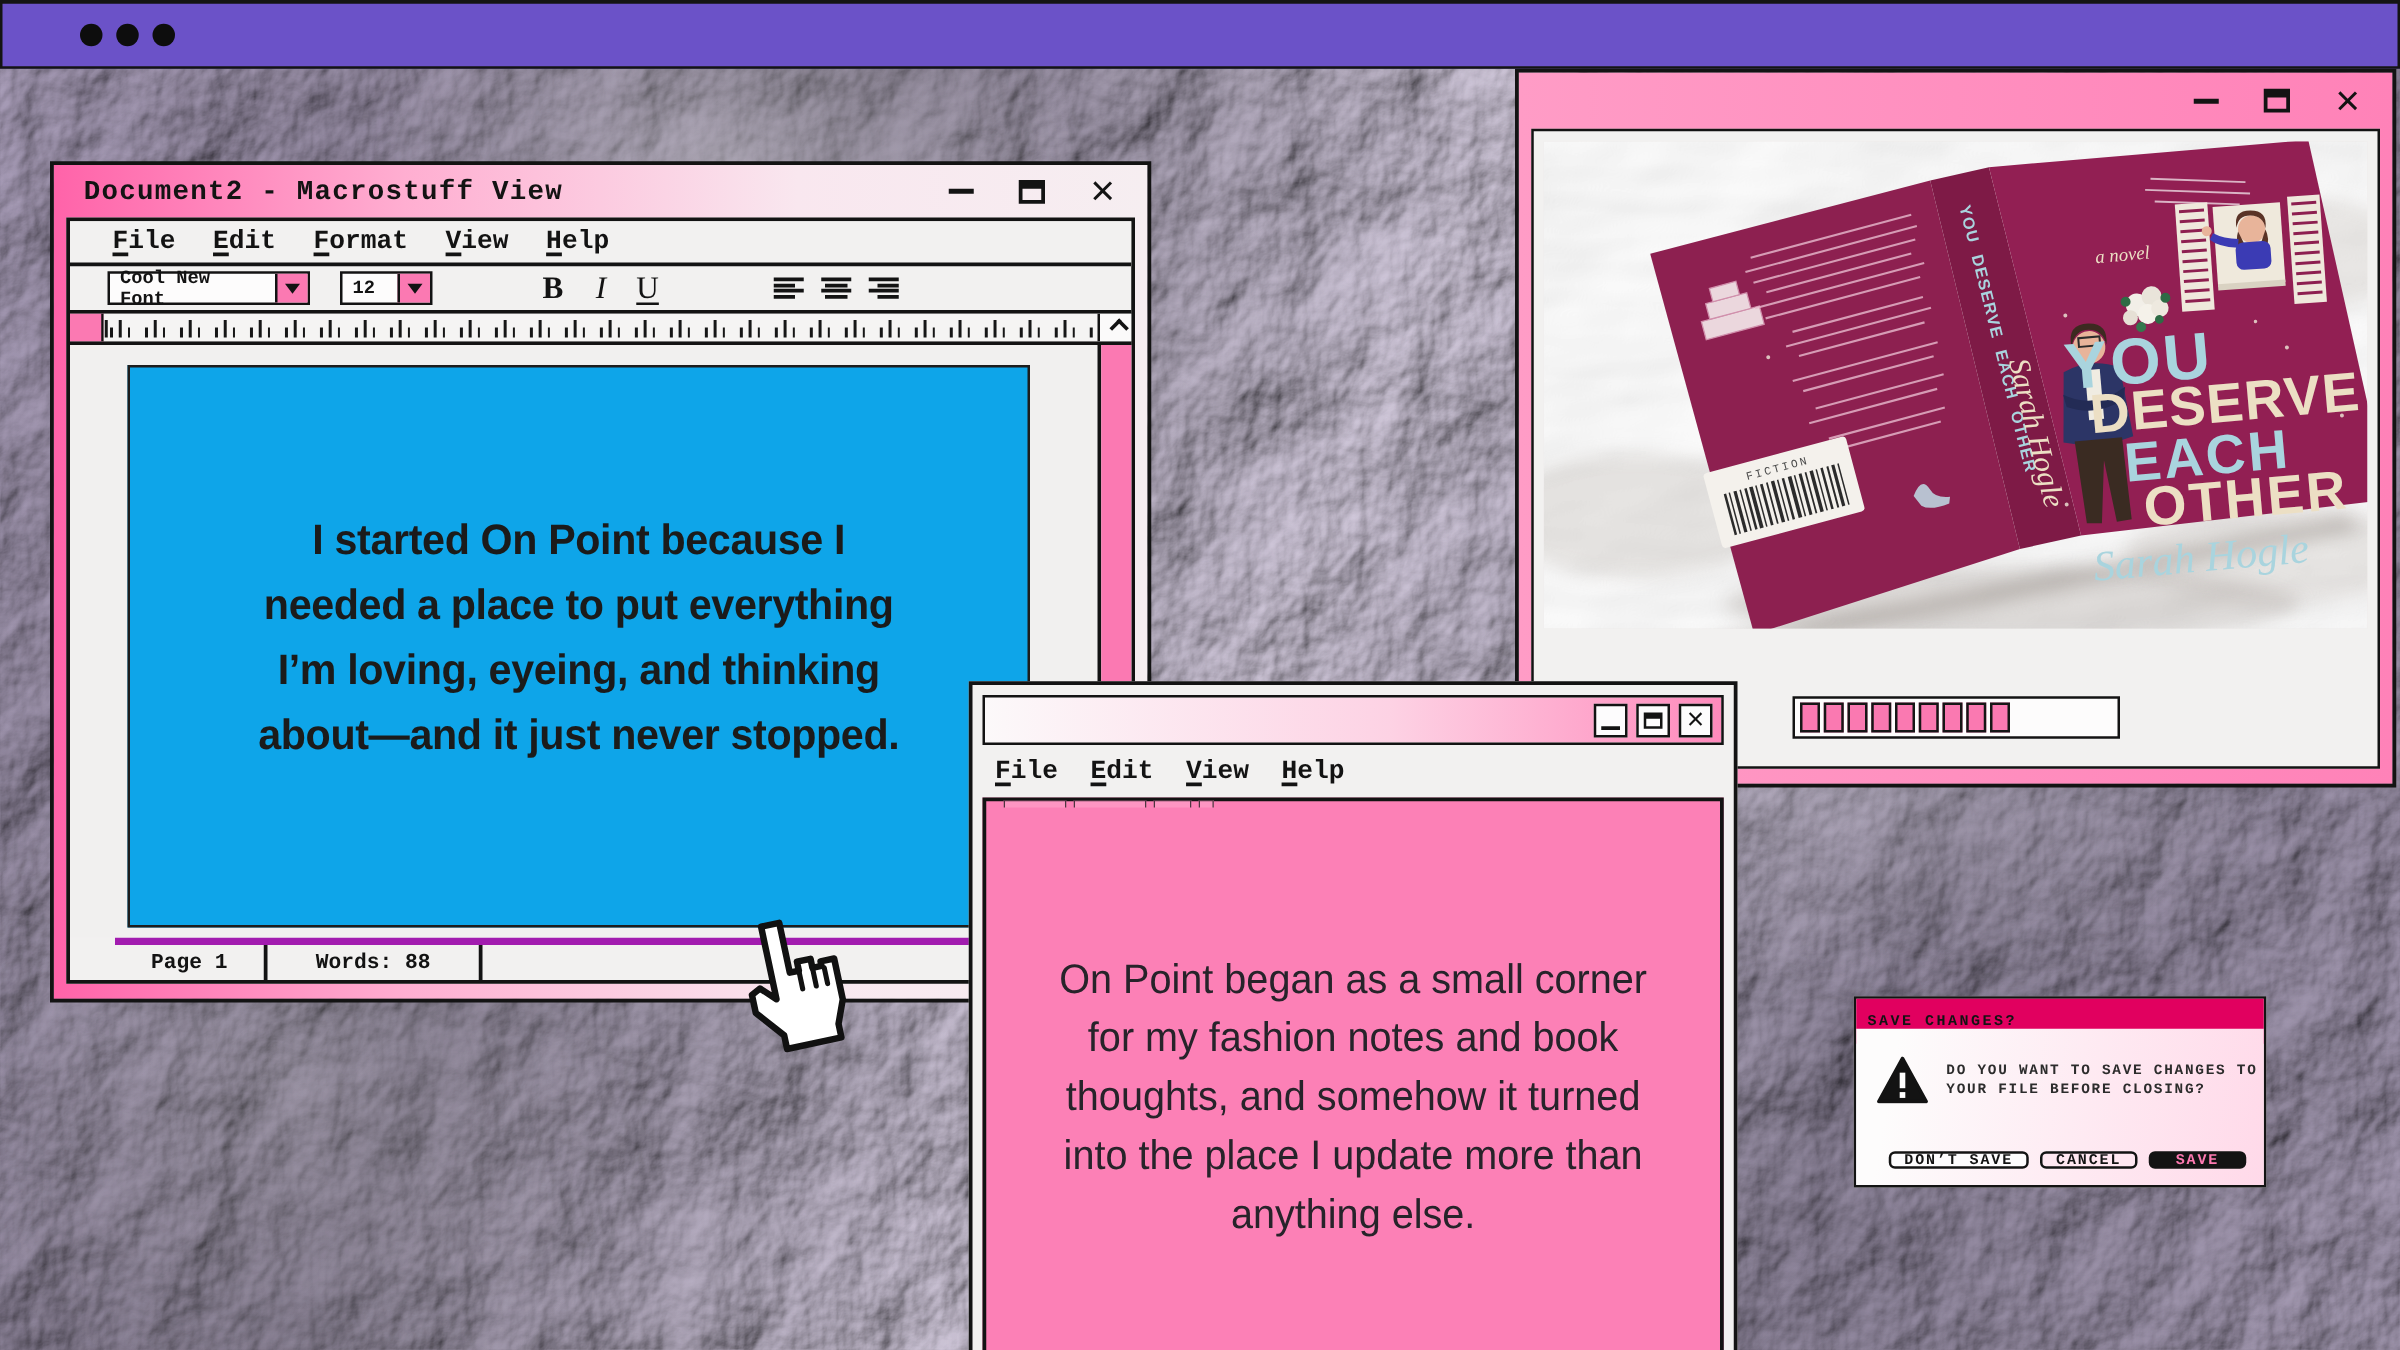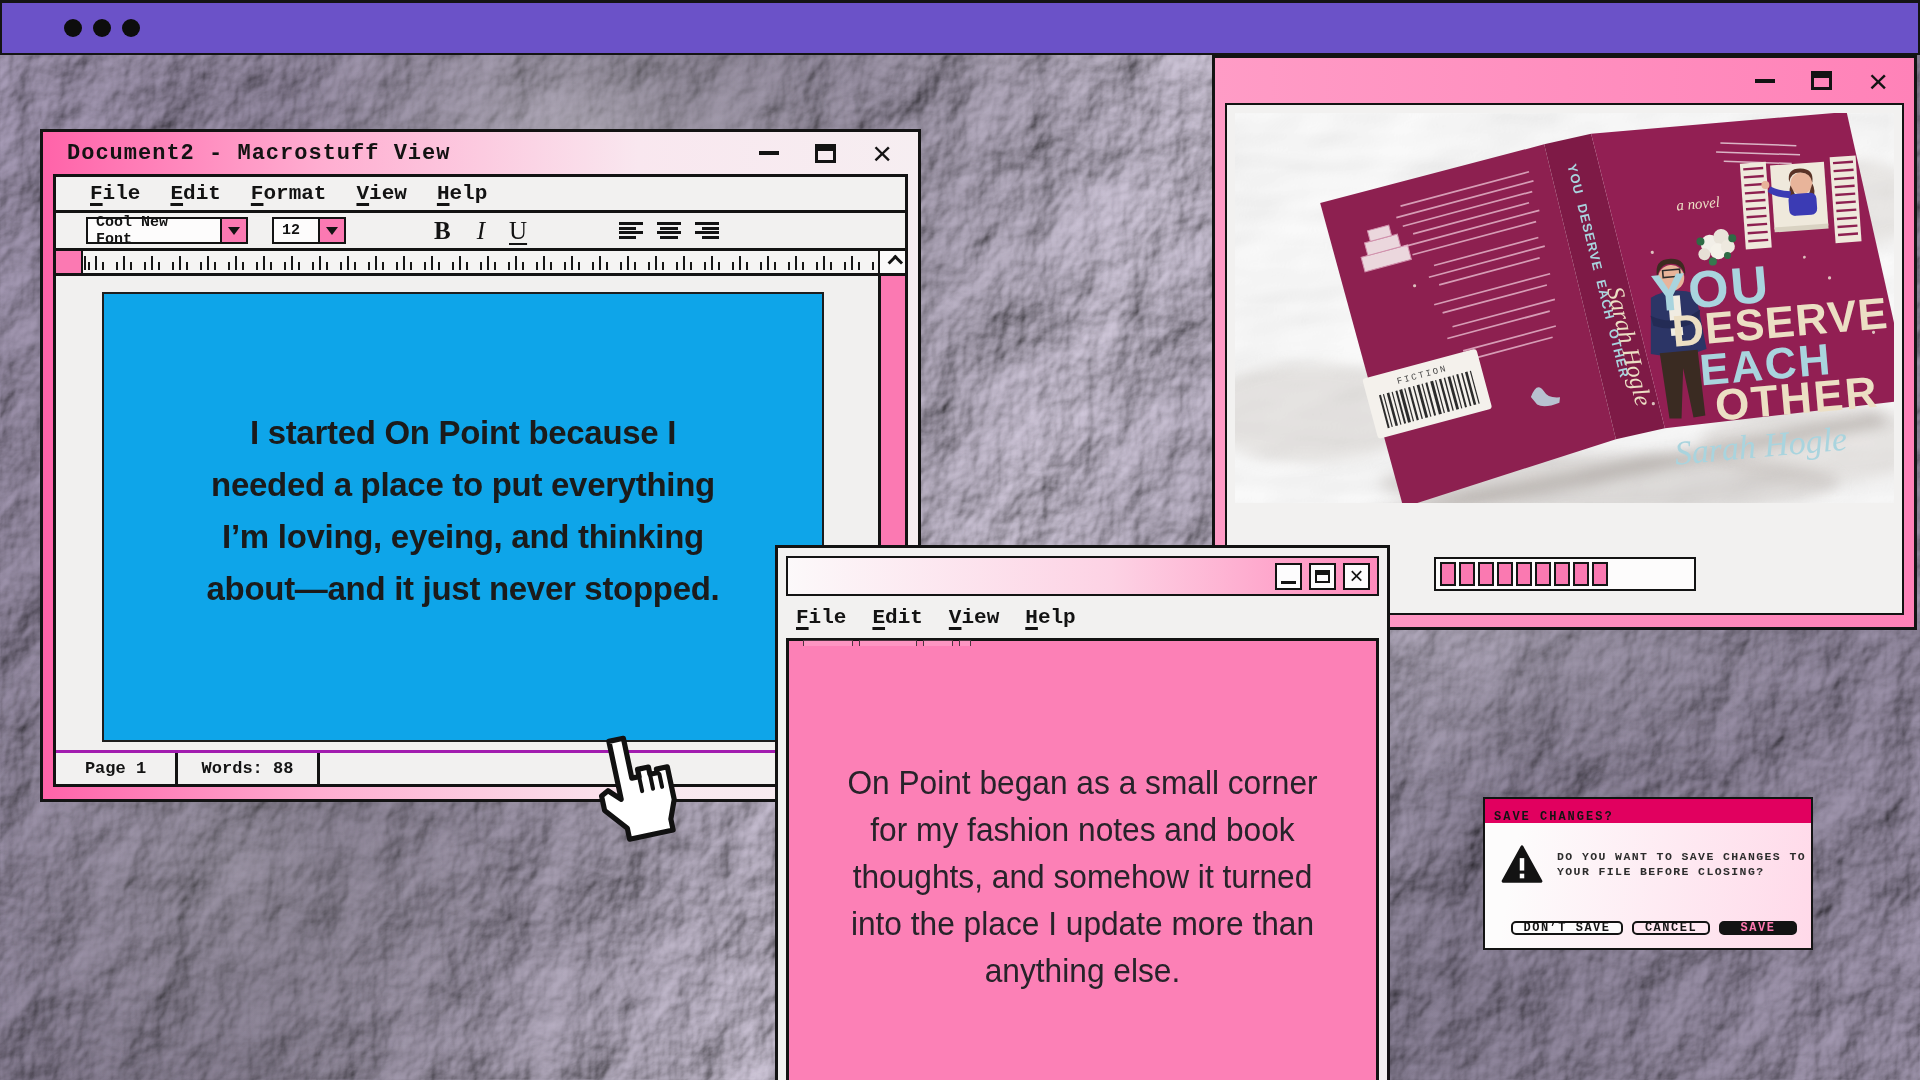--- a/index.html
+++ b/index.html
@@ -77,24 +77,24 @@
 
   #doc-content{ flex:1; display:flex; min-height:0; }
   #doc-canvas{ flex:1; position:relative; background:#f1f0ef; }
   #page-box{ position:absolute; left:46px; right:54px; top:16px; bottom:8px; border:2.5px solid #1d1d1d; background:#0ea5e9; }
   #doc-text{ position:absolute; left:0; right:0; top:112px; text-align:center;
     font-family:var(--sans); font-weight:bold; font-size:34px; line-height:52px; color:#1b1b1b;
     letter-spacing:-0.3px; transform:scaleX(.97); }
   #doc-scroll{ width:27px; border-left:3px solid #131313; background:#fbfafa; position:relative; }
   #doc-thumb{ position:absolute; left:0; right:0; top:0; height:60%; background:#fb79b2; border-bottom:2.5px solid #131313; }
 
-  #doc-status{ height:34px; border-top:3px solid #a21caf; display:flex; background:var(--chrome); }
+  #doc-status{ height:34px; border-top:6px solid #a21caf; display:flex; background:var(--chrome);margin-left:36px; }
   .statcell{ border-right:3px solid #131313; display:flex; align-items:center; justify-content:center;
     font-family:var(--mono); font-weight:bold; font-size:17px; color:#131313; }
-  #stat-page{ width:122px; } #stat-words{ width:142px; }
+  #stat-page{ width:122px; } #stat-words{ width:172px; }
 
   
   #noteswin{ left:775px; top:545px; width:615px; height:560px; z-index:12; background:var(--chrome); }
   #noteswin .titlebar{ position:absolute; left:8px; right:8px; top:8px; height:40px; border:2.5px solid #131313;
     background:linear-gradient(90deg,#fcf9fa 0%, #fdd2e4 55%, #ff8abc 100%); display:flex; align-items:center; }
   .boxbtns{ margin-left:auto; display:flex; gap:7px; padding-right:7px; }
   .boxbtn{ width:27px; height:27px; border:2.5px solid #131313; background:#fdfcfd; display:flex; align-items:center; justify-content:center; position:relative; }
   .boxbtn .bmin{ position:absolute; left:4px; right:4px; bottom:4px; height:3px; background:#131313; }
   .boxbtn .bmax{ width:15px; height:13px; border:2.5px solid #131313; border-top-width:5px; }
   .boxbtn .bx{ font-size:24px; line-height:1; color:#131313; font-weight:400; }

